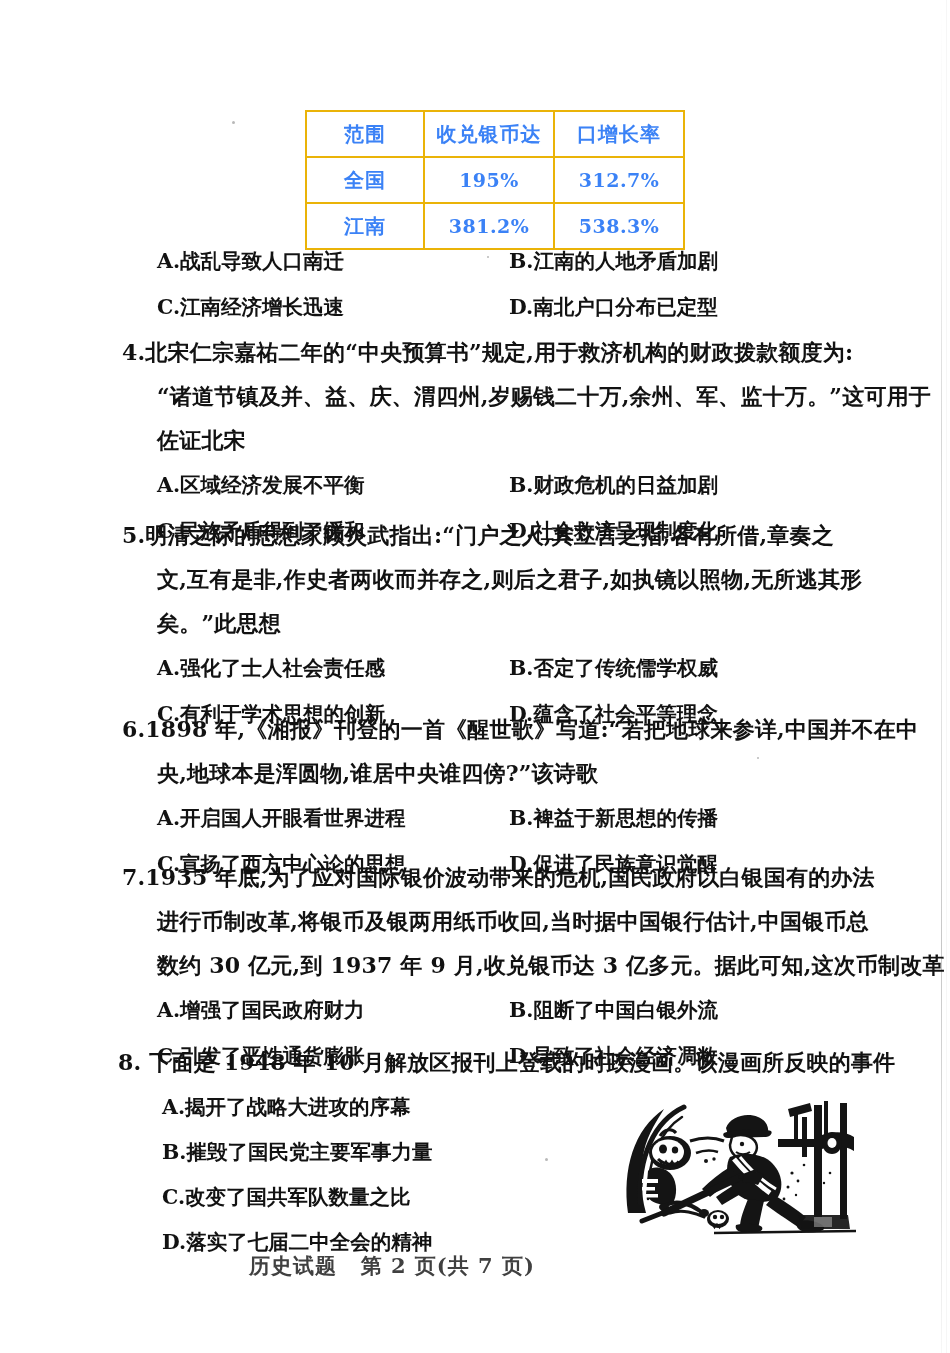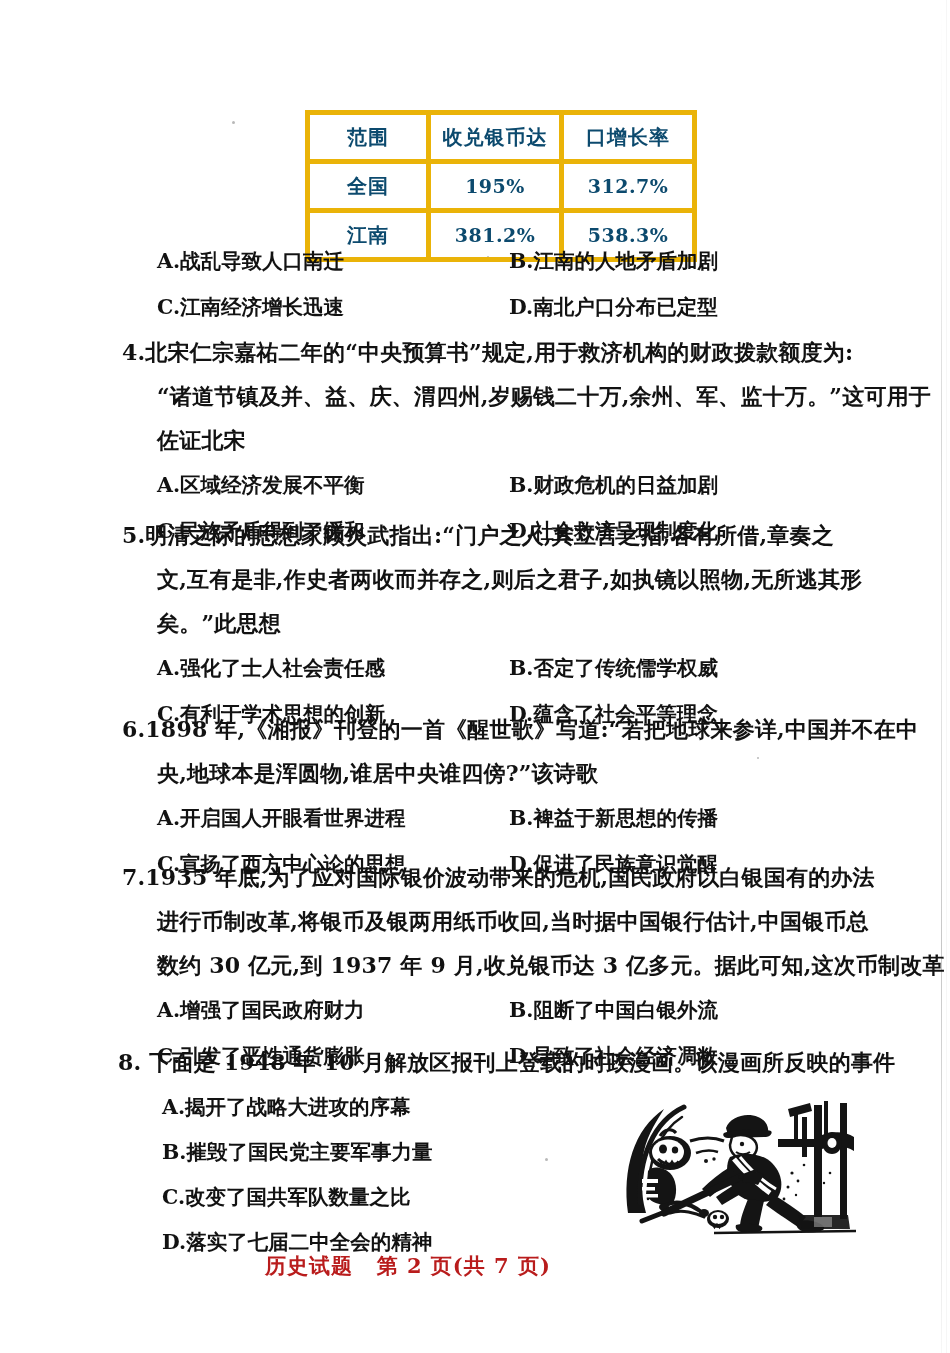--- a/index.html
+++ b/index.html
@@ -48,27 +48,27 @@
     position: absolute;
     left: 305px;
     top: 110px;
   }
   table.stat-table {
     border-collapse: collapse;
     border: 2px solid #151515;
   }
   table.stat-table th,
   table.stat-table td {
-    border: 5px solid #eab308;
+    border: 2px solid #eab308;
     text-align: center;
     vertical-align: middle;
     padding: 0;
     height: 44px;
     font-weight: 700;
-    color: #0c4a6e;
+    color: #3b82f6;
   }
   table.stat-table th {
     font-size: 20px;
     letter-spacing: 1px;
   }
   table.stat-table td.label-cell {
     font-size: 20px;
     letter-spacing: 1px;
   }
   table.stat-table td.num-cell {
@@ -134,28 +134,28 @@
     left: 618px;
     top: 1095px;
     width: 246px;
     height: 148px;
   }
   .cartoon svg { display: block; }
 
   
   .footer {
     position: absolute;
-    left: 16px;
+    left: 0;
     top: 1252px;
     width: 784px;
     text-align: center;
     font-size: 21px;
     font-weight: 700;
     letter-spacing: 1px;
-    color: #b91c1c;
+    color: #404040;
   }
   .footer span { display: inline-block; }
   .footer .fgap { width: 7px; }
 
   
   .speck {
     position: absolute;
     background: rgba(0,0,0,0.28);
     border-radius: 50%;
   }

